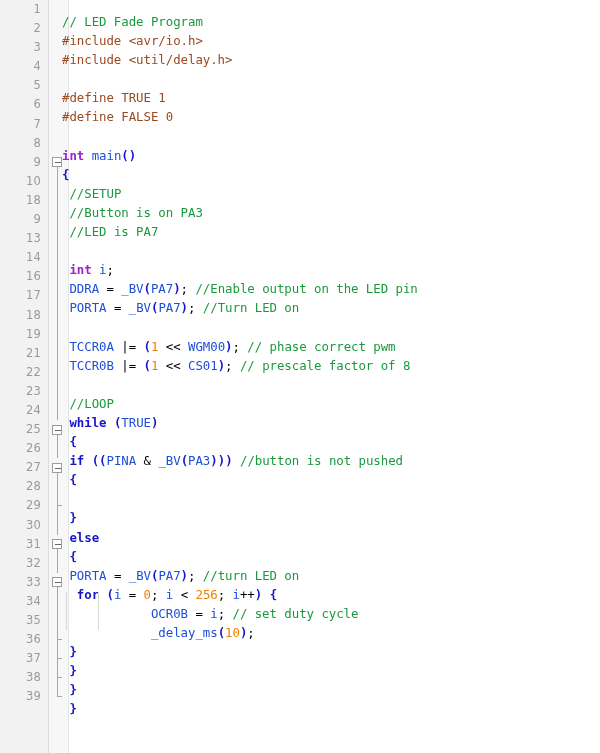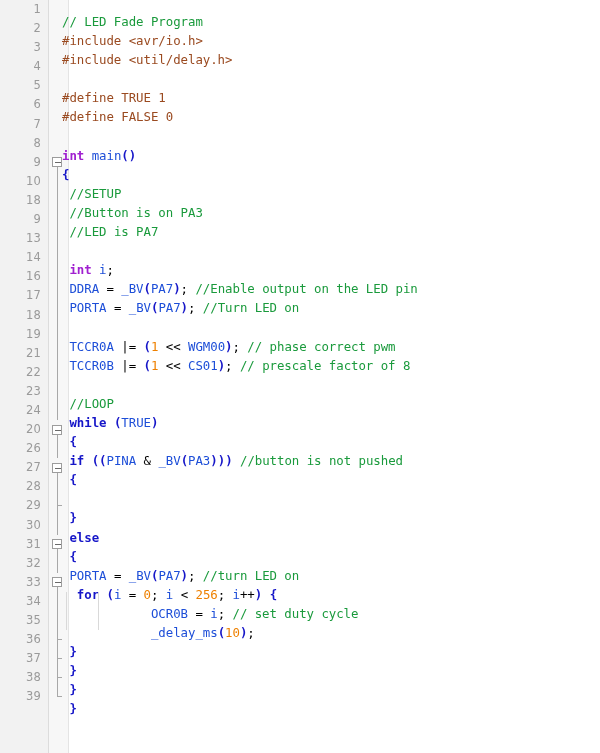--- a/index.html
+++ b/index.html
@@ -118,21 +118,21 @@
       <div class="row"><span class="lnum">13</span><span class="fold"><span class="fline"></span></span><span class="code"></span></div>
       <div class="row"><span class="lnum">14</span><span class="fold"><span class="fline"></span></span><span class="code"> <span class="type">int</span> <span class="pl">i</span>;</span></div>
       <div class="row"><span class="lnum">16</span><span class="fold"><span class="fline"></span></span><span class="code"> <span class="pl">DDRA</span> = <span class="pl">_BV</span><span class="br">(</span><span class="pl">PA7</span><span class="br">)</span>; <span class="cmt">//Enable output on the LED pin</span></span></div>
       <div class="row"><span class="lnum">17</span><span class="fold"><span class="fline"></span></span><span class="code"> <span class="pl">PORTA</span> = <span class="pl">_BV</span><span class="br">(</span><span class="pl">PA7</span><span class="br">)</span>; <span class="cmt">//Turn LED on</span></span></div>
       <div class="row"><span class="lnum">18</span><span class="fold"><span class="fline"></span></span><span class="code"></span></div>
       <div class="row"><span class="lnum">19</span><span class="fold"><span class="fline"></span></span><span class="code"> <span class="pl">TCCR0A</span> |= <span class="br">(</span><span class="num">1</span> &lt;&lt; <span class="pl">WGM00</span><span class="br">)</span>; <span class="cmt">// phase correct pwm</span></span></div>
       <div class="row"><span class="lnum">21</span><span class="fold"><span class="fline"></span></span><span class="code"> <span class="pl">TCCR0B</span> |= <span class="br">(</span><span class="num">1</span> &lt;&lt; <span class="pl">CS01</span><span class="br">)</span>; <span class="cmt">// prescale factor of 8</span></span></div>
       <div class="row"><span class="lnum">22</span><span class="fold"><span class="fline"></span></span><span class="code"></span></div>
       <div class="row"><span class="lnum">23</span><span class="fold"><span class="fline"></span></span><span class="code"> <span class="cmt">//LOOP</span></span></div>
       <div class="row"><span class="lnum">24</span><span class="fold"><span class="fline"></span></span><span class="code"> <span class="kw">while</span> <span class="br">(</span><span class="pl">TRUE</span><span class="br">)</span></span></div>
-      <div class="row"><span class="lnum">20</span><span class="fold"><span class="fline-half-bot"></span><span class="fbox"></span></span><span class="code"> <span class="br">{</span></span></div>
+      <div class="row"><span class="lnum">25</span><span class="fold"><span class="fline-half-bot"></span><span class="fbox"></span></span><span class="code"> <span class="br">{</span></span></div>
       <div class="row"><span class="lnum">26</span><span class="fold"><span class="fline"></span></span><span class="code"> <span class="kw">if</span> <span class="br">(</span><span class="br">(</span><span class="pl">PINA</span> &amp; <span class="pl">_BV</span><span class="br">(</span><span class="pl">PA3</span><span class="br">)</span><span class="br">)</span><span class="br">)</span> <span class="cmt">//button is not pushed</span></span></div>
       <div class="row"><span class="lnum">27</span><span class="fold"><span class="fline-half-bot"></span><span class="fbox"></span></span><span class="code"> <span class="br">{</span></span></div>
       <div class="row"><span class="lnum">28</span><span class="fold"><span class="fline"></span></span></div>
       <div class="row"><span class="lnum">29</span><span class="fold"><span class="fline"></span><span class="ftick"></span></span><span class="code"> <span class="br">}</span></span></div>
       <div class="row"><span class="lnum">30</span><span class="fold"><span class="fline"></span></span><span class="code"> <span class="kw">else</span></span></div>
       <div class="row"><span class="lnum">31</span><span class="fold"><span class="fline-half-bot"></span><span class="fbox"></span></span><span class="code"> <span class="br">{</span></span></div>
       <div class="row"><span class="lnum">32</span><span class="fold"><span class="fline"></span></span><span class="code"> <span class="pl">PORTA</span> = <span class="pl">_BV</span><span class="br">(</span><span class="pl">PA7</span><span class="br">)</span>; <span class="cmt">//turn LED on</span></span></div>
       <div class="row"><span class="lnum">33</span><span class="fold"><span class="fline-half-bot"></span><span class="fbox"></span></span><span class="code">  <span class="kw">for</span> <span class="br">(</span><span class="pl">i</span> = <span class="num">0</span>; <span class="pl">i</span> &lt; <span class="num">256</span>; <span class="pl">i</span>++<span class="br">)</span> <span class="br">{</span></span></div>
       <div class="row"><span class="lnum">34</span><span class="fold"><span class="fline"></span></span><span class="iguide" style="left: 66px;"></span><span class="iguide" style="left: 98px;"></span><span class="code">            <span class="pl">OCR0B</span> = <span class="pl">i</span>; <span class="cmt">// set duty cycle</span></span></div>
       <div class="row"><span class="lnum">35</span><span class="fold"><span class="fline"></span></span><span class="iguide" style="left: 66px;"></span><span class="iguide" style="left: 98px;"></span><span class="code">            <span class="pl">_delay_ms</span><span class="br">(</span><span class="num">10</span><span class="br">)</span>;</span></div>

